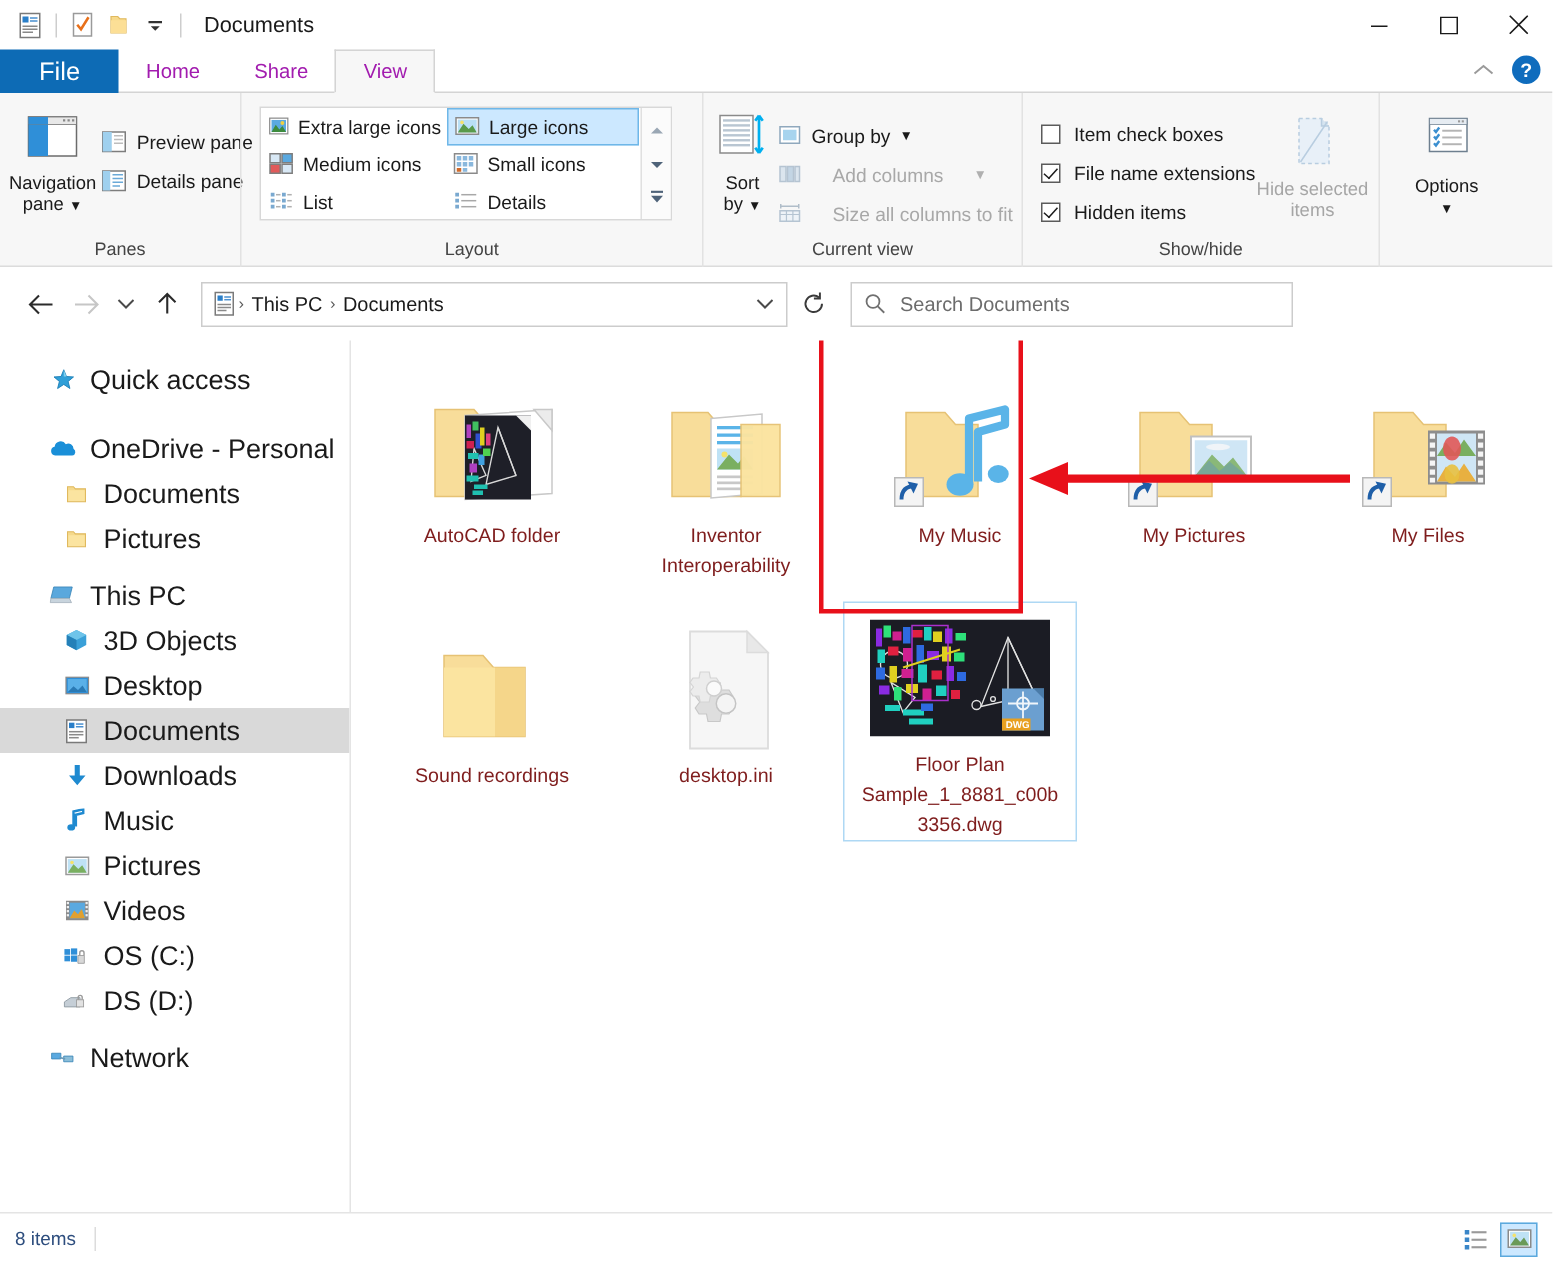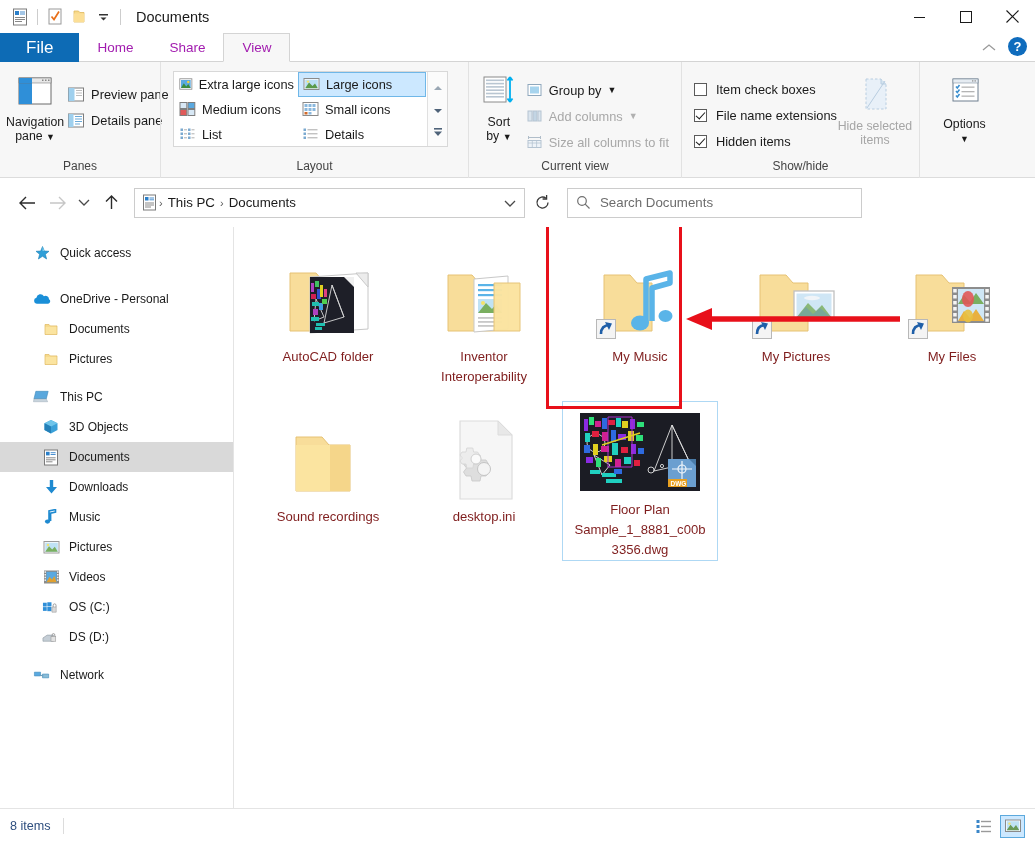--- a/index.html
+++ b/index.html
@@ -98,21 +98,21 @@
     line-height: 14px; margin-top: 4px;
   }
   .bigbtn.disabled .lbl { color: #a6a6a6; }
 
   .smallcol { display: flex; flex-direction: column; justify-content: center; padding-top: 4px;}
   .smallbtn {
     display: flex; align-items: center; height: 26px;
     padding: 0 6px 0 3px; gap: 6px;
     font-size: 12.8px; color: #1a1a1a; white-space: nowrap;
   }
-  .smallbtn.disabled { color: #a8a8a8; }
+  .smallbtn.disabled { color: #a8a8a8; gap: 20px; }
 
   
   .gallery {
     border: 1px solid #d8d8d8; background: #ffffff;
     display: flex; height: 76px; margin-top: 2px;
   }
   .gal-items {
     display: grid; grid-template-columns: 123px 128px;
     grid-template-rows: 25px 25px 25px; align-content: center;
     padding: 1px 1px;
@@ -193,21 +193,21 @@
   
   .main { flex: 1; display: flex; min-height: 0; background:#fff;}
   .sidebar {
     width: 234px; flex: 0 0 234px;
     border-right: 1px solid #e4e4e4;
     padding-top: 11px; background: #ffffff;
     overflow: hidden;
   }
   .navitem {
     height: 30px; display: flex; align-items: center;
-    gap: 9px; font-size: 12px; color: #1a1a1a;
+    gap: 9px; font-size: 18px; color: #1a1a1a;
     white-space: nowrap;
   }
   .navitem.sel { background: #d9d9d9; }
   .navitem .ico { width: 18px; height:18px; display:flex; align-items:center; justify-content:center; flex:0 0 18px;}
   .lvl0 { padding-left: 33px; }
   .lvl1 { padding-left: 42px; }
   .navgap { height: 8px; }
 
   .content {
     flex: 1; position: relative; background: #ffffff;
@@ -702,20 +702,30 @@
         <span class="ico">
           <svg width="16" height="16" viewBox="0 0 16 16">
             <path d="M8 1 L14.5 4.3 V11 L8 14.5 L1.5 11 V4.3 Z" fill="#3aa0d8"></path>
             <path d="M8 1 L14.5 4.3 L8 7.6 L1.5 4.3 Z" fill="#6ec4ea"></path>
             <path d="M8 7.6 V14.5 L1.5 11 V4.3 Z" fill="#2480b8"></path>
           </svg>
         </span>
         <span>3D Objects</span>
       </div>
 
+      <div class="navitem lvl1">
+        <span class="ico">
+          <svg width="17" height="15" viewBox="0 0 17 15">
+            <rect x="1" y="1.5" width="15" height="11" fill="#2f8fd8" stroke="#8a8a8a" stroke-width="0.8"></rect>
+            <rect x="2.2" y="2.7" width="12.6" height="8.6" fill="#5ab0e8"></rect>
+            <path d="M2.2 11.3 L6 7.5 L9 10 L12 7 L14.8 11.3 Z" fill="#2a7ab5"></path>
+          </svg>
+        </span>
+        <span>Desktop</span>
+      </div>
 
       <div class="navitem lvl1 sel">
         <span class="ico">
           <svg width="16" height="17" viewBox="0 0 16 17">
             <rect x="1.5" y="1" width="13" height="15" fill="#fff" stroke="#7a7a7a"></rect>
             <rect x="3" y="2.8" width="3.6" height="3.6" fill="#2a7fc9"></rect>
             <rect x="7.6" y="3.2" width="5" height="1" fill="#4a90d0"></rect>
             <rect x="7.6" y="5" width="5" height="1" fill="#4a90d0"></rect>
             <rect x="3" y="8.3" width="9.6" height="1" fill="#8a8a8a"></rect>
             <rect x="3" y="10.3" width="9.6" height="1" fill="#8a8a8a"></rect>

